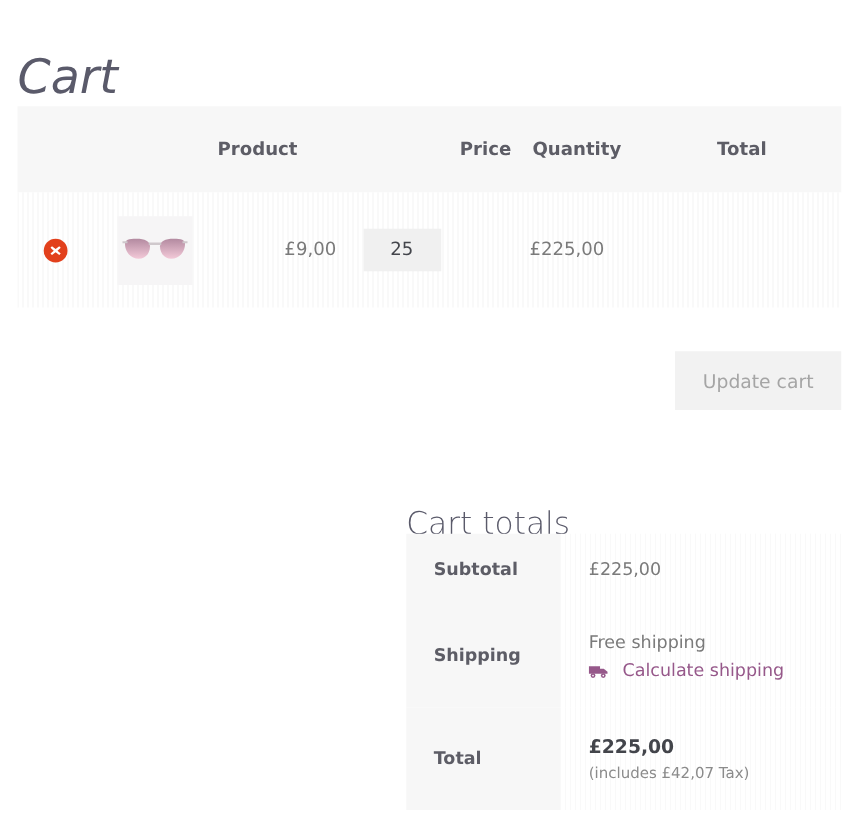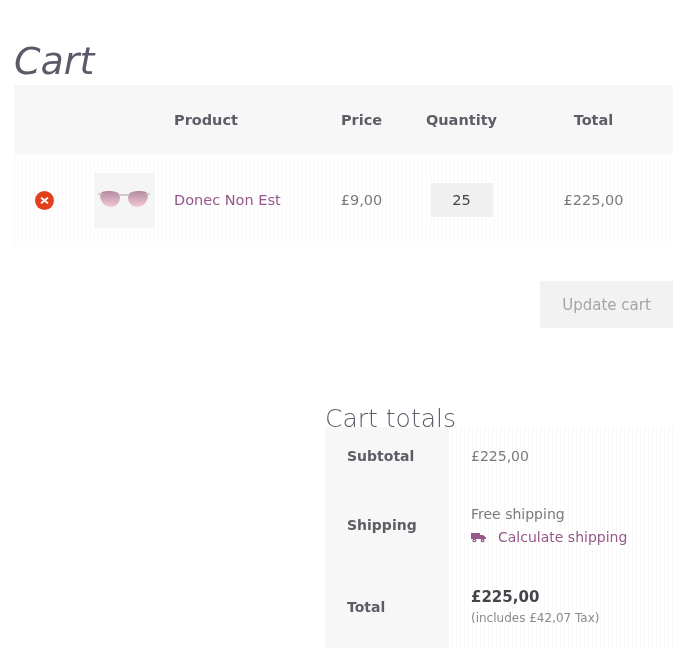--- a/index.html
+++ b/index.html
@@ -59,21 +59,21 @@
   }
   .cart-head div {
     font-size: 14.5px;
     font-weight: bold;
     color: #5d5d66;
     font-family: "DejaVu Sans", sans-serif;
   }
   .col-remove  { width: 60px; }
   .col-thumb   { width: 100px; }
   .col-product { width: 140px; text-align: left; }
-  .col-price   { width: 95px;  text-align: center; }
+  .col-price   { width: 95px;  text-align: right; }
   .col-qty     { width: 105px; text-align: center; }
   .col-total   { width: 159px; text-align: center; }
 
   .cart-row {
     display: flex;
     align-items: center;
     height: 92px;
   }
 
   .remove-btn {
@@ -297,21 +297,20 @@
           </defs>
           <path d="M3 10 C3 7 6 6 12 6 C19 6 23 8 23 12 C23 18 19 22 14 22 C8 22 3 17 3 10 Z" fill="url(#lensg)"></path>
           <path d="M51 10 C51 7 48 6 42 6 C35 6 31 8 31 12 C31 18 35 22 40 22 C46 22 51 17 51 10 Z" fill="url(#lensg)"></path>
           <rect x="22" y="9" width="10" height="2" fill="#cfc8cc"></rect>
           <rect x="1" y="8" width="4" height="1.6" fill="#cfc8cc"></rect>
           <rect x="49" y="8" width="4" height="1.6" fill="#cfc8cc"></rect>
         </svg>
       </div>
     </div>
 
-    <a class="product-name">Donec Non Est</a>
 
     <div class="col-price cell-price">£9,00</div>
 
     <div class="cell-qty">
       <input class="qty-input" type="text" value="25" style="">
     </div>
 
     <div class="col-total cell-total">£225,00</div>
   </div>
 </div>

